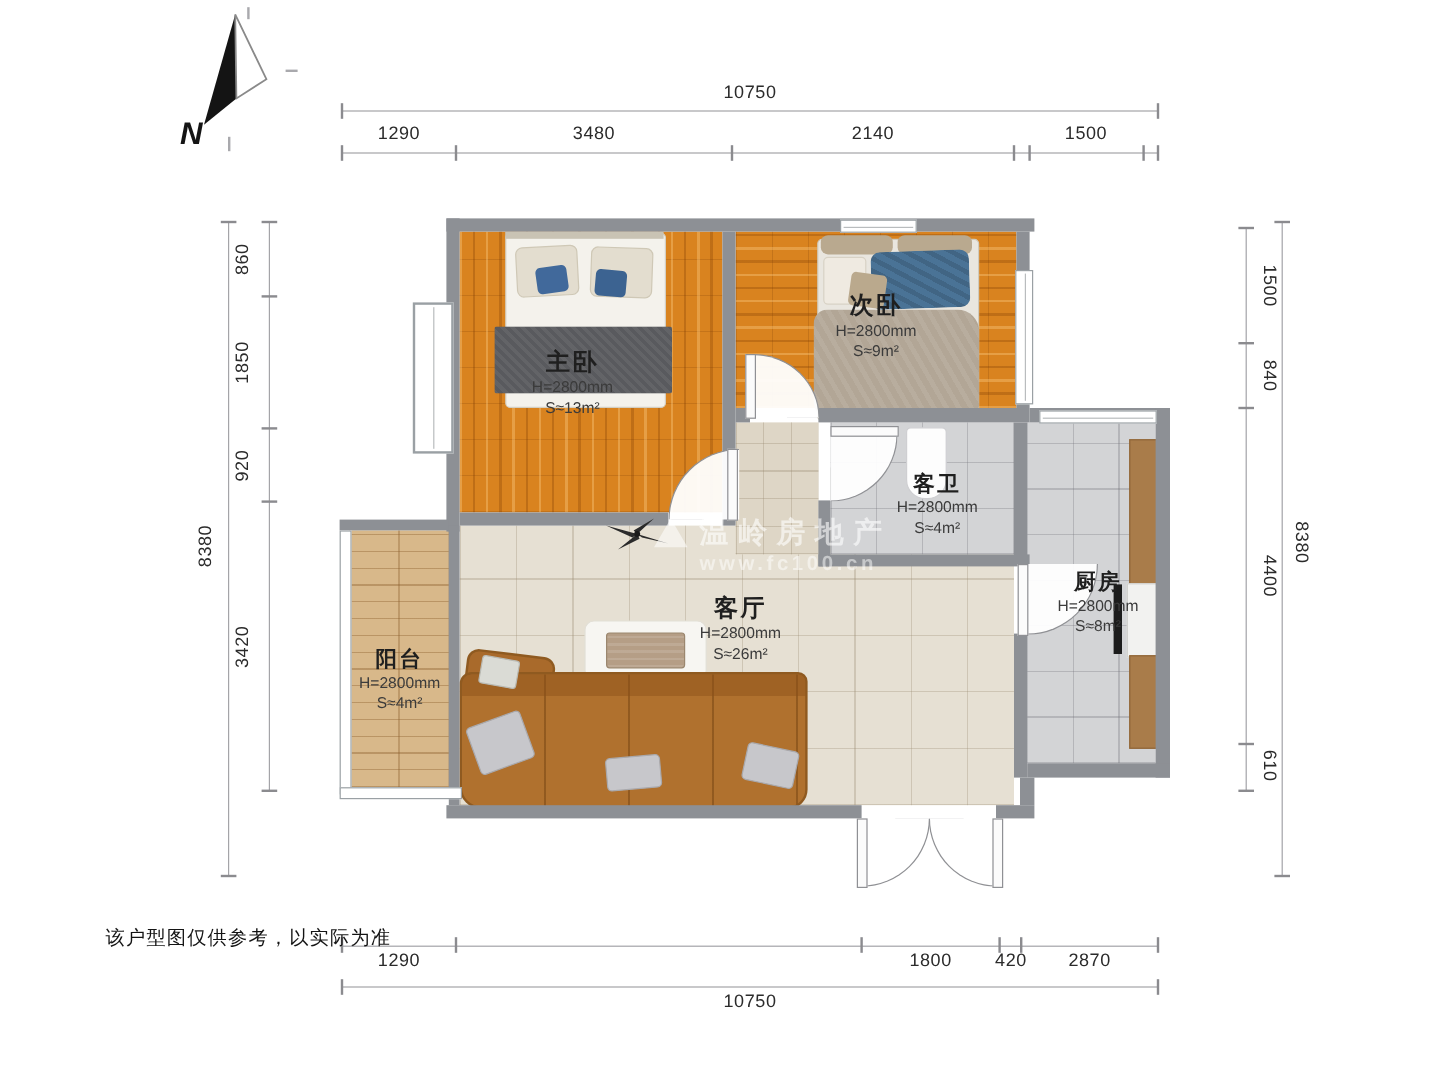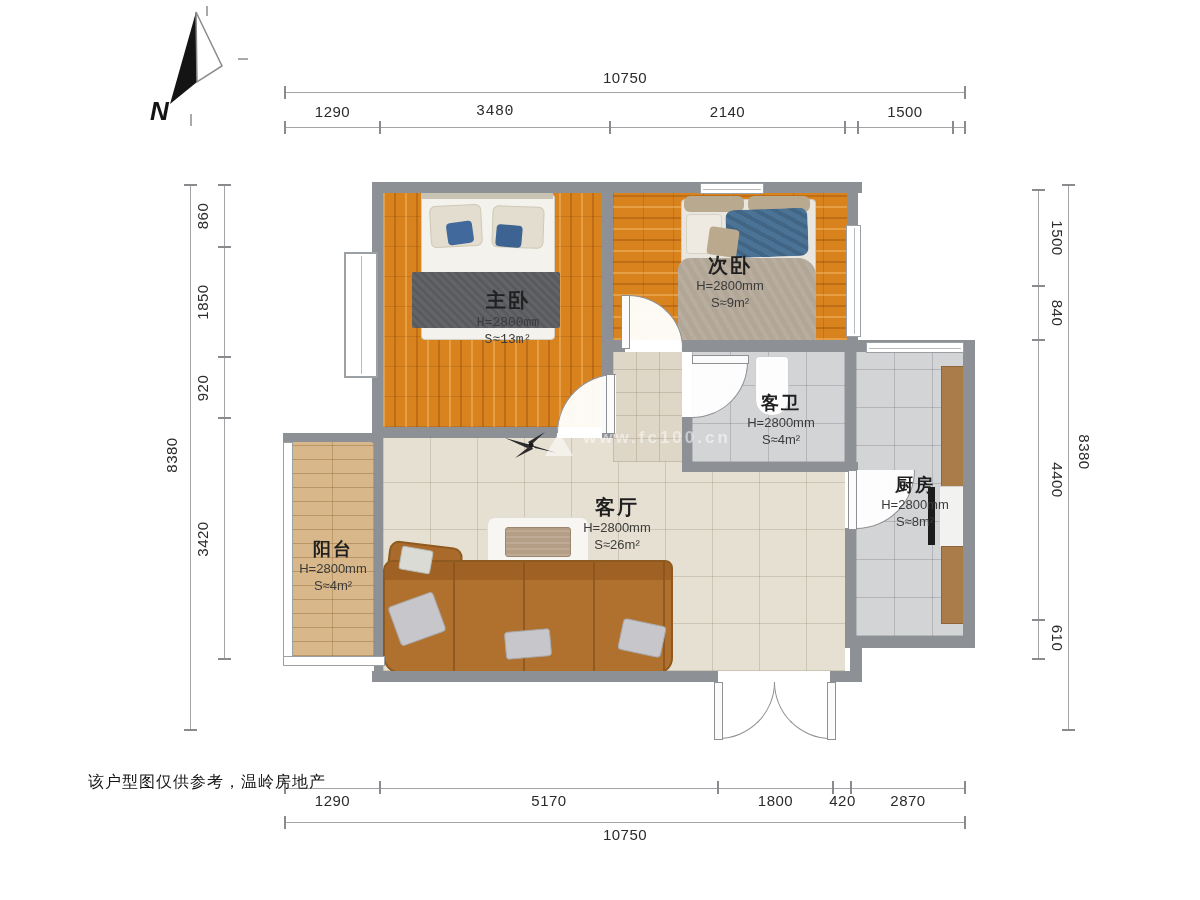--- a/index.html
+++ b/index.html
@@ -173,29 +173,30 @@
   <div class="arc br" style="left:856px;top:470px;width:58px;height:58px;"></div>
   <div class="leaf" style="left:848px;top:470px;width:7px;height:58px;"></div>
 
   <div class="arc br" style="left:718px;top:682px;width:56px;height:56px;background:#fff;"></div>
   <div class="leaf" style="left:714px;top:682px;width:7px;height:56px;"></div>
   <div class="arc bl" style="left:774px;top:682px;width:56px;height:56px;background:#fff;"></div>
   <div class="leaf" style="left:827px;top:682px;width:7px;height:56px;"></div>
 
   <div class="wm-logo" style="left:545px;top:432px;"></div>
   <div class="wm" style="left:583px;top:428px;width:240px;">
+    <div class="wm-title">温岭房地产</div>
     <div class="wm-url">www.fc100.cn</div>
   </div>
 
-  <div class="tag" style="left:448px;top:290px;width:120px;font-family:Liberation Mono, monospace;">
+  <div class="tag" style="left:417px;top:290px;width:120px;">
     <div class="tag-name big">主卧</div>
     <div class="tag-sub">H=2800mm</div>
     <div class="tag-sub">S≈13m²</div>
   </div>
-  <div class="tag" style="left:670px;top:253px;width:120px;">
+  <div class="tag" style="left:670px;top:243px;width:120px;">
     <div class="tag-name big">次卧</div>
     <div class="tag-sub">H=2800mm</div>
     <div class="tag-sub">S≈9m²</div>
   </div>
   <div class="tag" style="left:721px;top:392px;width:120px;">
     <div class="tag-name">客卫</div>
     <div class="tag-sub">H=2800mm</div>
     <div class="tag-sub">S≈4m²</div>
   </div>
   <div class="tag" style="left:855px;top:474px;width:120px;">
@@ -213,41 +214,40 @@
     <div class="tag-sub">H=2800mm</div>
     <div class="tag-sub">S≈4m²</div>
   </div>
 
   <div class="dlab" style="left:285px;top:70px;width:680px;">10750</div>
   <div class="dline" style="left:285px;top:92px;width:680px;height:1px;"></div>
   <div class="tickv" style="left:284px;top:86px;"></div>
   <div class="tickv" style="left:964px;top:86px;"></div>
 
   <div class="dlab" style="left:285px;top:104px;width:95px;">1290</div>
-  <div class="dlab" style="left:380px;top:104px;width:230px;font-family:Liberation Mono, monospace;">3480</div>
+  <div class="dlab" style="left:380px;top:104px;width:230px;">3480</div>
   <div class="dlab" style="left:610px;top:104px;width:235px;">2140</div>
   <div class="dlab" style="left:845px;top:104px;width:120px;">1500</div>
   <div class="dline" style="left:285px;top:127px;width:680px;height:1px;"></div>
   <div class="tickv" style="left:284px;top:121px;"></div>
   <div class="tickv" style="left:379px;top:121px;"></div>
   <div class="tickv" style="left:609px;top:121px;"></div>
   <div class="tickv" style="left:844px;top:121px;"></div>
   <div class="tickv" style="left:857px;top:121px;"></div>
   <div class="tickv" style="left:952px;top:121px;"></div>
   <div class="tickv" style="left:964px;top:121px;"></div>
 
   <div class="dline" style="left:285px;top:788px;width:680px;height:1px;"></div>
   <div class="tickv" style="left:284px;top:781px;"></div>
   <div class="tickv" style="left:379px;top:781px;"></div>
   <div class="tickv" style="left:717px;top:781px;"></div>
   <div class="tickv" style="left:832px;top:781px;"></div>
   <div class="tickv" style="left:850px;top:781px;"></div>
   <div class="tickv" style="left:964px;top:781px;"></div>
   <div class="dlab" style="left:285px;top:793px;width:95px;">1290</div>
-  <div class="dlab" style="left:380px;top:793px;width:338px;">5170</div>
   <div class="dlab" style="left:718px;top:793px;width:115px;">1800</div>
   <div class="dlab" style="left:820px;top:793px;width:45px;">420</div>
   <div class="dlab" style="left:851px;top:793px;width:114px;">2870</div>
   <div class="dline" style="left:285px;top:822px;width:680px;height:1px;"></div>
   <div class="tickv" style="left:284px;top:816px;"></div>
   <div class="tickv" style="left:964px;top:816px;"></div>
   <div class="dlab" style="left:285px;top:827px;width:680px;">10750</div>
 
   <div class="dline" style="left:190px;top:185px;width:1px;height:545px;"></div>
   <div class="tickh" style="left:184px;top:184px;"></div>
@@ -274,15 +274,15 @@
   <div class="dlab rot-cw" style="left:1022px;top:230px;">1500</div>
   <div class="dlab rot-cw" style="left:1022px;top:305px;">840</div>
   <div class="dlab rot-cw" style="left:1022px;top:472px;">4400</div>
   <div class="dlab rot-cw" style="left:1022px;top:630px;">610</div>
 
   <div class="dline" style="left:1068px;top:185px;width:1px;height:545px;"></div>
   <div class="tickh" style="left:1062px;top:184px;"></div>
   <div class="tickh" style="left:1062px;top:729px;"></div>
   <div class="dlab rot-cw" style="left:1049px;top:444px;">8380</div>
 
-  <div class="disclaimer" style="left:88px;top:772px;">该户型图仅供参考，温岭房地产</div>
+  <div class="disclaimer" style="left:88px;top:772px;">该户型图仅供参考，以实际为准</div>
 
 </div>
 
 </body></html>

